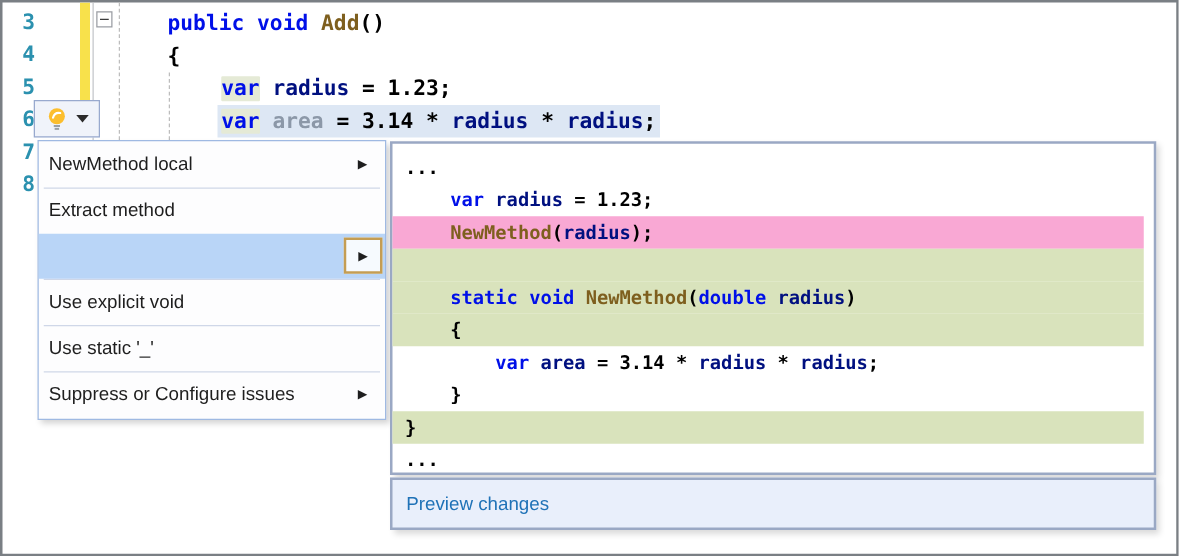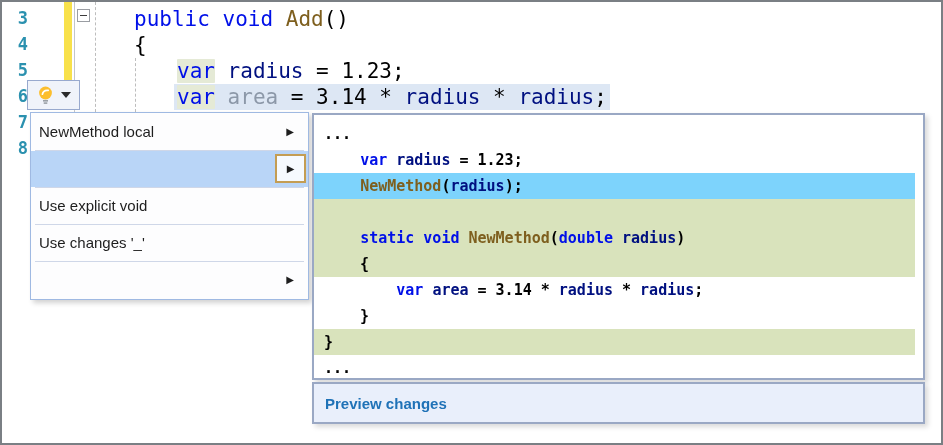--- a/index.html
+++ b/index.html
@@ -13,21 +13,21 @@
   .gutter div{height:26px;}
   .change-bar{position:absolute;left:62px;top:0;width:8px;height:80px;z-index:1;}
   .margin-line{position:absolute;left:72px;top:0;width:1px;height:110px;background:#c3c6ca;z-index:1;}
   .guide{position:absolute;width:0;border-left:1px dashed #bdbdbd;z-index:1;}
   .guide.g1{left:93px;top:0;height:110px;}
   .guide.g2{left:133px;top:56px;height:54px;}
   .collapse-box{position:absolute;left:75px;top:7px;width:13px;height:13px;background:#fff;
           border:1px solid #9a9da3;box-sizing:border-box;z-index:2;}
   .collapse-box::after{content:"";position:absolute;left:2px;right:2px;top:5px;height:1px;background:#3c3c3c;}
   .code-line{position:absolute;height:26px;line-height:26px;white-space:pre;
-          font-family:"DejaVu Sans Mono",monospace;font-size:21px;font-weight:normal;z-index:1;}
+          font-family:"DejaVu Sans Mono",monospace;font-size:17px;font-weight:bold;z-index:1;}
   .stmt-hl{padding:0 3px;margin-left:-3px;}
   .ref-box{border-radius:1px;}
   
   .bulb-btn{position:absolute;left:25px;top:78px;width:53px;height:30px;background:#F0F3FA;
           border:1px solid #98A9CE;box-sizing:border-box;z-index:5;display:flex;
           align-items:center;justify-content:center;gap:7px;cursor:pointer;}
   .bulb-btn .caret{width:0;height:0;border-left:5px solid transparent;
           border-right:5px solid transparent;border-top:6px solid #2b2b2b;}
   
   .menu{position:absolute;left:28px;top:110px;width:279px;background:#FDFDFE;
@@ -86,40 +86,41 @@
         <rect x="6" y="14" width="5" height="1.6" fill="#9aa0a6"></rect>
         <rect x="6.7" y="16.3" width="3.6" height="1.6" fill="#9aa0a6"></rect>
       </svg>
     </span>
     <span class="caret"></span>
   </div>
 
   <div class="menu" id="menu">
       <div class="menu-item"><span>NewMethod local</span><span class="sub-arrow">▶</span></div>
       <div class="menu-sep" style="background: rgb(207, 215, 232);"></div>
+      <div class="menu-item"><span>Extract method</span></div>
       <div class="menu-item" style="background: rgb(185, 213, 247);"><span class="sub-btn" style="border: 2px solid rgb(196, 157, 83);">▶</span></div>
       <div class="menu-sep" style="background: rgb(207, 215, 232);"></div>
       <div class="menu-item"><span>Use explicit void</span></div>
       <div class="menu-sep" style="background: rgb(207, 215, 232);"></div>
-      <div class="menu-item"><span>Use changes '_'</span></div>
+      <div class="menu-item"><span>Use static '_'</span></div>
       <div class="menu-sep" style="background: rgb(207, 215, 232);"></div>
-      <div class="menu-item"><span class="sub-arrow">▶</span></div>
+      <div class="menu-item"><span>Suppress or Configure issues</span><span class="sub-arrow">▶</span></div>
     </div>
 
   <div class="preview">
     <div class="preview-code" id="previewCode">
         <div class="pline"><span style="color: rgb(0, 0, 0);">...</span></div>
         <div class="pline"><span style="color: rgb(0, 0, 0);">    </span><span style="color: rgb(0, 16, 232);">var</span><span style="color: rgb(0, 0, 0);"> </span><span style="color: rgb(0, 16, 128);">radius</span><span style="color: rgb(0, 0, 0);"> = 1.23;</span></div>
-        <div class="pline added" style="background: #7dd3fc;"><span style="color: rgb(0, 0, 0);">    </span><span style="color: rgb(126, 95, 30);">NewMethod</span><span style="color: rgb(0, 0, 0);">(</span><span style="color: rgb(0, 16, 128);">radius</span><span style="color: rgb(0, 0, 0);">);</span></div>
+        <div class="pline added" style="background: #f9a8d4;"><span style="color: rgb(0, 0, 0);">    </span><span style="color: rgb(126, 95, 30);">NewMethod</span><span style="color: rgb(0, 0, 0);">(</span><span style="color: rgb(0, 16, 128);">radius</span><span style="color: rgb(0, 0, 0);">);</span></div>
         <div class="pline added" style="background: rgb(217, 227, 188);">&nbsp;</div>
         <div class="pline added" style="background: rgb(217, 227, 188);"><span style="color: rgb(0, 0, 0);">    </span><span style="color: rgb(0, 16, 232);">static</span><span style="color: rgb(0, 0, 0);"> </span><span style="color: rgb(0, 16, 232);">void</span><span style="color: rgb(0, 0, 0);"> </span><span style="color: rgb(126, 95, 30);">NewMethod</span><span style="color: rgb(0, 0, 0);">(</span><span style="color: rgb(0, 16, 232);">double</span><span style="color: rgb(0, 0, 0);"> </span><span style="color: rgb(0, 16, 128);">radius</span><span style="color: rgb(0, 0, 0);">)</span></div>
         <div class="pline added" style="background: rgb(217, 227, 188);"><span style="color: rgb(0, 0, 0);">    {</span></div>
         <div class="pline"><span style="color: rgb(0, 0, 0);">        </span><span style="color: rgb(0, 16, 232);">var</span><span style="color: rgb(0, 0, 0);"> </span><span style="color: rgb(0, 16, 128);">area</span><span style="color: rgb(0, 0, 0);"> = 3.14 * </span><span style="color: rgb(0, 16, 128);">radius</span><span style="color: rgb(0, 0, 0);"> * </span><span style="color: rgb(0, 16, 128);">radius</span><span style="color: rgb(0, 0, 0);">;</span></div>
         <div class="pline"><span style="color: rgb(0, 0, 0);">    }</span></div>
         <div class="pline added" style="background: rgb(217, 227, 188);"><span style="color: rgb(0, 0, 0);">}</span></div>
         <div class="pline"><span style="color: rgb(0, 0, 0);">...</span></div>
       </div>
     <div class="preview-footer" id="previewFooter" style="background: rgb(233, 239, 251);">
-      <a style="color: rgb(31, 114, 183); font-weight: bold;">Preview changes</a>
+      <a style="color: rgb(31, 114, 183);">Preview changes</a>
     </div>
   </div>
 
 </div>
 
 </body></html>

